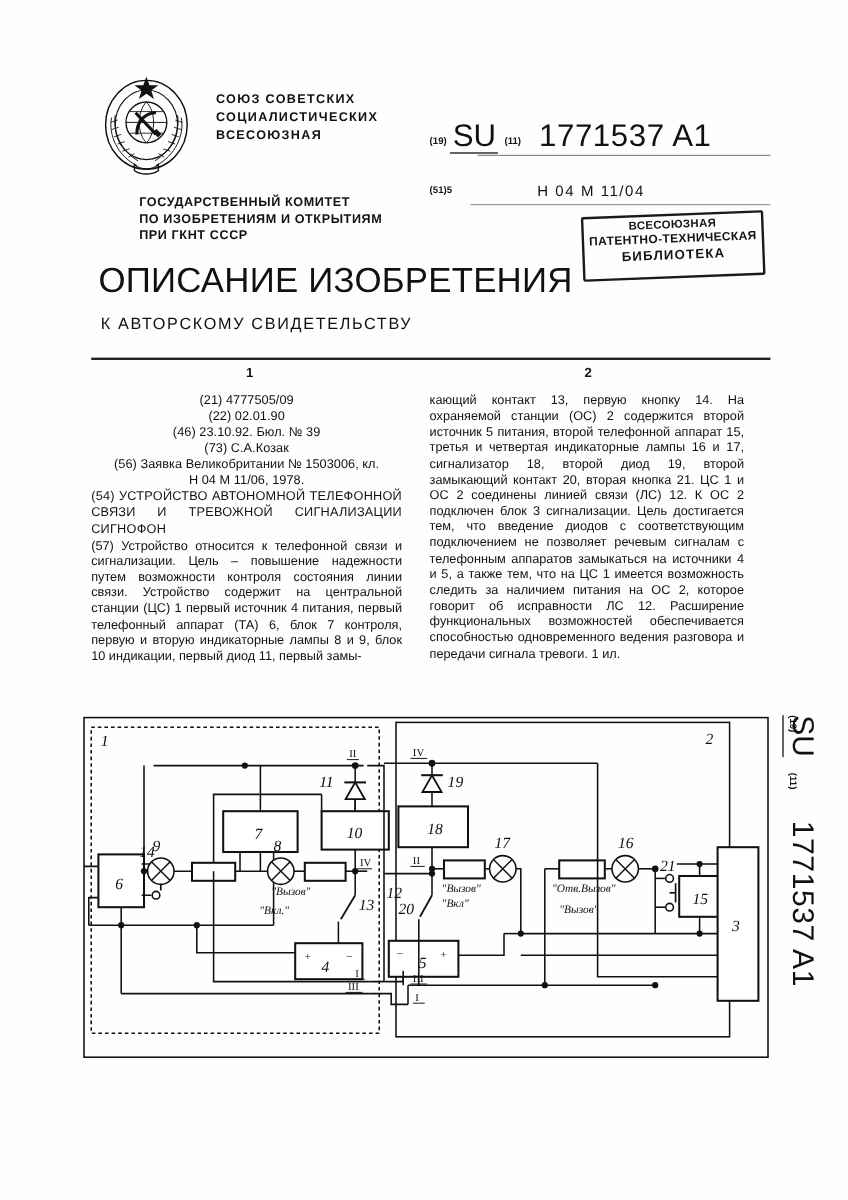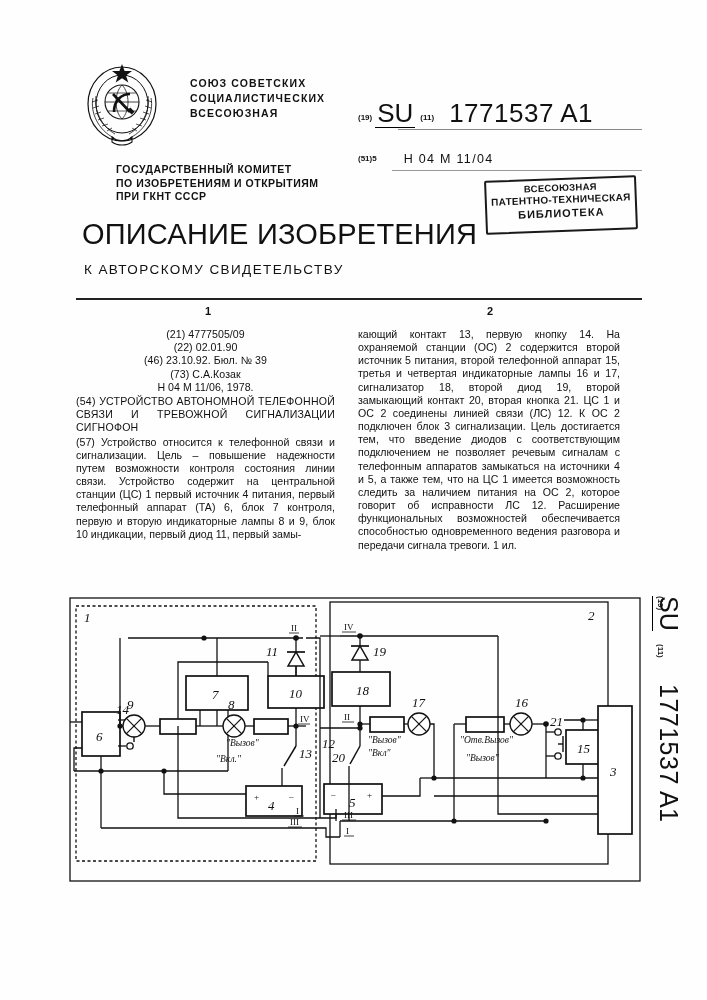--- a/index.html
+++ b/index.html
@@ -28,21 +28,21 @@
   }
   #emblem {
     position: absolute;
     left: 84px; top: 60px;
     width: 76px; height: 86px;
   }
   #emblem svg { display: block; }
 
   #country-lines {
     position: absolute;
-    left: 190px; top: 76px;
+    left: 180px; top: 76px;
     font-size: 10.5px;
     font-weight: bold;
     letter-spacing: 1.1px;
     line-height: 15px;
   }
   #country-lines div { white-space: nowrap; }
 
   #committee {
     position: absolute;
     left: 84px; top: 163px;
@@ -88,20 +88,21 @@
     width: 244px;
     height: 1px;
     background: #888;
   }
 
   #ipc-row {
     position: absolute;
     left: 358px; top: 152px;
     display: flex;
     align-items: baseline;
+    gap: 44px;
   }
   #ipc-code {
     font-size: 12.5px;
     margin-left: 24px;
     letter-spacing: 1.3px;
     white-space: nowrap;
   }
   #ipc-underline {
     position: absolute;
     left: 392px; top: 170px;
@@ -321,20 +322,21 @@
   <div id="rule-top"></div>
   <div class="colnum" id="colnum-1">1</div>
   <div class="colnum" id="colnum-2">2</div>
 
   <div id="col-left">
     <div class="biblio">
       <div>(21) 4777505/09</div>
       <div>(22) 02.01.90</div>
       <div>(46) 23.10.92. Бюл. № 39</div>
       <div>(73) С.А.Козак</div>
+      <div>(56) Заявка Великобритании № 1503006, кл.</div>
       <div>Н 04 М 11/06, 1978.</div>
     </div>
     <div class="title54">(54) УСТРОЙСТВО АВТОНОМНОЙ ТЕЛЕФОННОЙ СВЯЗИ И ТРЕВОЖНОЙ СИГНАЛИЗАЦИИ СИГНОФОН</div>
     <div class="abstract">(57) Устройство относится к телефонной связи и сигнализации. Цель – повышение надежности путем возможности контроля состояния линии связи. Устройство содержит на центральной станции (ЦС) 1 первый источник 4 питания, первый телефонный аппарат (ТА) 6, блок 7 контроля, первую и вторую индикаторные лампы 8 и 9, блок 10 индикации, первый диод 11, первый замы-</div>
   </div>
 
   <div id="col-right">
     <div class="abstract rt">кающий контакт 13, первую кнопку 14. На охраняемой станции (ОС) 2 содержится второй источник 5 питания, второй телефонной аппарат 15, третья и четвертая индикаторные лампы 16 и 17, сигнализатор 18, второй диод 19, второй замыкающий контакт 20, вторая кнопка 21. ЦС 1 и ОС 2 соединены линией связи (ЛС) 12. К ОС 2 подключен блок 3 сигнализации. Цель достигается тем, что введение диодов с соответствующим подключением не позволяет речевым сигналам с телефонным аппаратов замыкаться на источники 4 и 5, а также тем, что на ЦС 1 имеется возможность следить за наличием питания на ОС 2, которое говорит об исправности ЛС 12. Расширение функциональных возможностей обеспечивается способностью одновременного ведения разговора и передачи сигнала тревоги. 1 ил.</div>
   </div>
 

